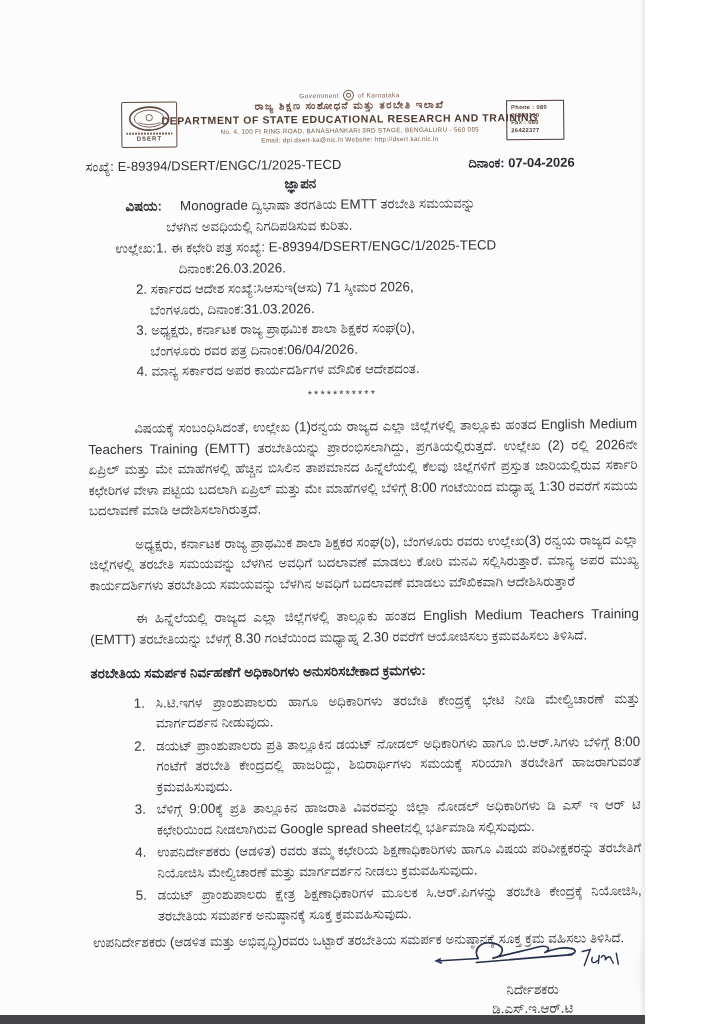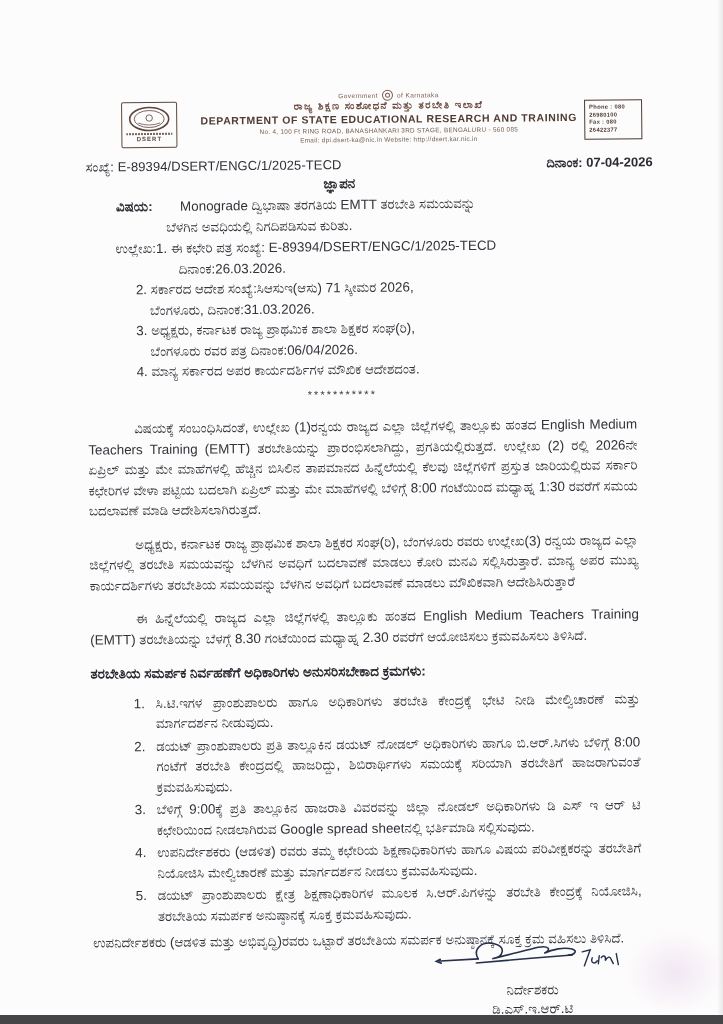--- a/index.html
+++ b/index.html
@@ -1,21 +1,21 @@
 <!DOCTYPE html>
 <html><head>
 <meta charset="utf-8">
 <style>
   html,body{margin:0;padding:0;}
   body{
     width:723px;height:1024px;overflow:hidden;
     background:#ffffff;
     font-family:"Liberation Sans","DejaVu Sans",sans-serif;
   }
-  .scan{position:relative;width:723px;height:1024px;background:#fdfcfc;overflow:hidden;}
+  .scan{position:relative;width:645px;height:1024px;background:#fdfcfc;overflow:hidden;}
   .page{
     position:absolute;inset:0;
     transform:rotate(-0.55deg);
     transform-origin:50% 40%;
     color:#34343a;
   }
   
   .letterhead{position:absolute;left:118px;right:58px;top:90px;height:68px;color:#5d463c;}
   .gov-line{position:absolute;top:0;left:0;right:0;text-align:center;font-size:6.5px;color:#7a5c52;letter-spacing:.4px;display:flex;justify-content:center;align-items:center;gap:4px;}
   .emblem{display:inline-block;width:9px;height:9px;border:1px solid #7a5c52;border-radius:50%;position:relative;}
@@ -30,21 +30,21 @@
   .logo-rule{height:2px;margin:1px 4px;background:repeating-linear-gradient(90deg,#7a6355 0 2px,transparent 2px 3px);}
   .phone-box{position:absolute;right:20px;top:12px;width:58px;height:40px;border:1.4px solid #4a3a32;padding:3px 4px;box-sizing:border-box;font-size:5.8px;line-height:7.5px;color:#503c34;font-weight:bold;letter-spacing:.3px;}
   
   .no-date-row{position:absolute;top:157px;left:88px;right:68px;display:flex;justify-content:space-between;font-size:13px;color:#2f3036;}
   .memo-no{letter-spacing:.1px;}
   .memo-date{font-weight:bold;color:#2b2c33;}
   .memo-title{position:absolute;top:176px;left:0;right:40px;text-align:center;font-size:13.5px;font-weight:bold;color:#2b2c33;}
   
   .body-col{position:absolute;top:195px;left:88px;width:549px;font-size:13.4px;line-height:20.5px;color:#33343b;}
   .subject-row{display:flex;margin-left:30px;}
-  .subject-label{flex:0 0 46px;font-weight:bold;color:#2f3036;}
+  .subject-label{flex:0 0 46px;font-weight:bold;color:#2f3036;text-align:right;}
   .subject-lines{flex:1;padding-left:18px;}
   .subject-l2{margin-left:-14px;}
   .ref-block{margin-top:1px;}
   .ref-line{white-space:nowrap;}
   .ref-start{margin-left:29px;}
   .ref-date1{margin-left:92px;}
   .ref-num{margin-left:49px;}
   .ref-cont{margin-left:63px;}
   .stars{ text-align:center;font-size:11px;letter-spacing:2px;color:#3a3b42;margin:3px 40px 0 0;}
   .para{margin:13px 0 0 0;text-align:justify;text-indent:46px;}

